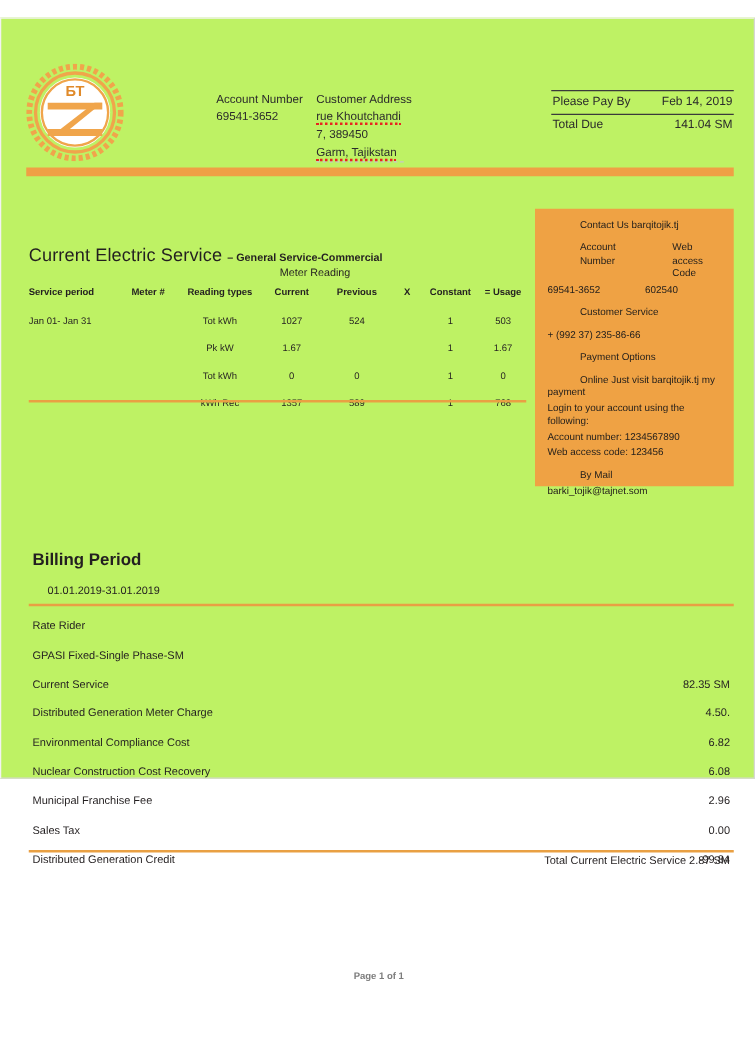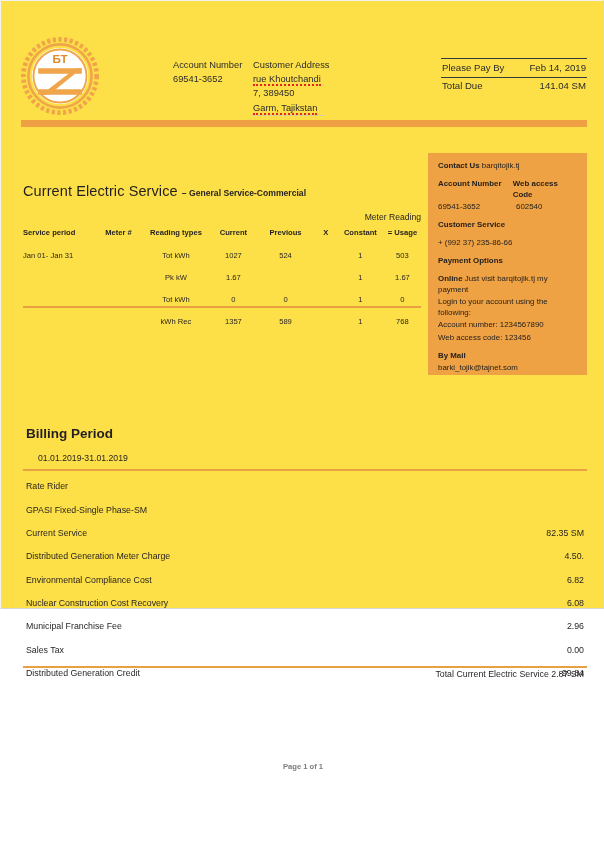--- a/index.html
+++ b/index.html
@@ -9,23 +9,23 @@
   }
   body {
     width: 604px; height: 848px;
     font-family: "Liberation Sans", sans-serif;
     color: #231f20;
     position: relative;
     overflow: hidden;
   }
   .page {
     position: absolute;
-    left: 0; top: 0;
+    left: 0; top: 14px;
     width: 604px; height: 609px;
-    background: #fde047;
+    background: #bef264;
     border-right: 1px solid #d6d6d6;
     border-bottom: 1px solid #d6d6d6;
     border-left: 1px solid #f2f2f2;
     border-top: 1px solid #f2f2f2;
   }
 
   
   .header {
     position: absolute;
     left: 0; top: 0; width: 604px; height: 132px;
@@ -91,22 +91,21 @@
     font-weight: 300;
     letter-spacing: .1px;
     white-space: nowrap;
   }
   .ces-title .sub {
     font-size: 8.6px;
     font-weight: bold;
     letter-spacing: 0;
   }
   .mr-label {
-    margin-top: 13px;
-    text-align: right;
+    text-align: center;
     font-size: 8.6px;
     width: 398px;
     padding-left: 60px;
   }
   table.meter {
     margin-top: 6px;
     width: 400px;
     border-collapse: collapse;
     font-size: 7.6px;
   }
@@ -141,21 +140,21 @@
     left: 427px; top: 152px;
     width: 159px; height: 222px;
     background: #efa244;
     padding: 8px 10px 0 10px;
     font-size: 7.9px;
     line-height: 10.5px;
     color: #26211c;
   }
   .contact .ln { margin-bottom: 7.5px; }
   .contact .ln.tight { margin-bottom: 2px; }
-  .contact b { font-weight: bold; }
+  .contact b { font-weight: normal; margin-left: 26px; }
   .contact .two {
     display: flex;
   }
   .contact .two .a { width: 78px; }
 
   
   .bp-title {
     position: absolute;
     left: 25px; top: 425px;
     font-size: 13.5px;

